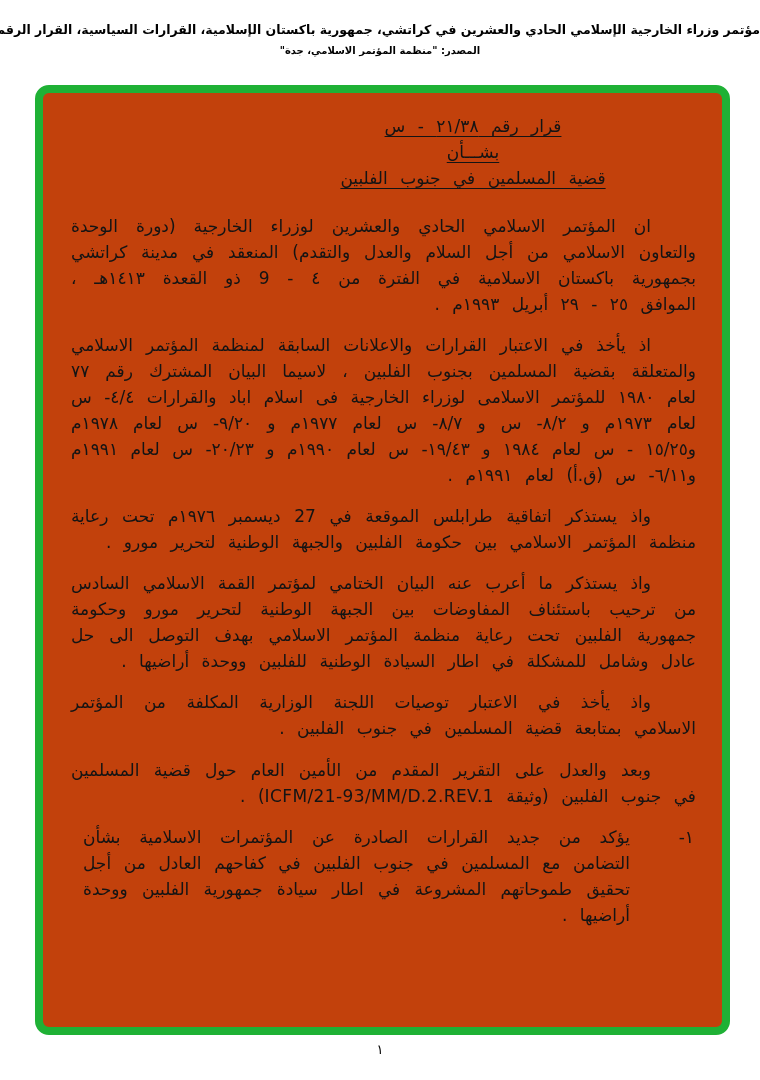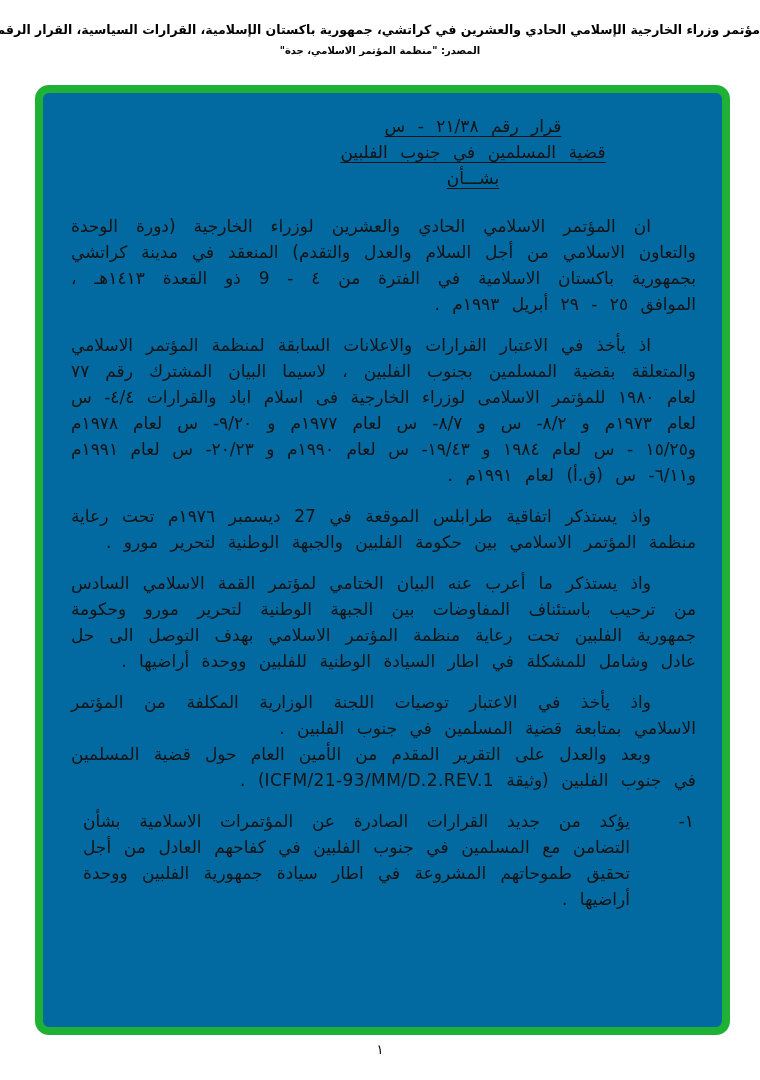--- a/index.html
+++ b/index.html
@@ -39,21 +39,21 @@
   
   .frame {
     position: absolute;
     left: 35px;
     top: 85px;
     width: 695px;
     height: 950px;
     box-sizing: border-box;
     border: 8px solid #1fb135;
     border-radius: 14px;
-    background: #0369a1;
+    background: #c2410c;
   }
   .content {
     direction: rtl;
     padding: 16px 26px 0 28px;
     font-size: 17px;
     letter-spacing: 0.4px;
     word-spacing: 7px;
   }
   
   .title-block {
@@ -67,21 +67,21 @@
     text-underline-offset: 4px;
   }
   
   .para {
     margin: 0 0 15px 0;
     text-align: justify;
     text-indent: 45px;
     line-height: 26px;
   }
   .para.tight {
-    margin-bottom: 0;
+    margin-bottom: 16px;
   }
   .lead {
     text-underline-offset: 3px;
   }
   
   .item {
     position: relative;
     margin-top: 6px;
     padding-right: 54px;
   }
@@ -112,22 +112,22 @@
 <div class="header">
   <div class="header-line1">مؤتمر وزراء الخارجية الإسلامي الحادي والعشرين في كراتشي، جمهورية باكستان الإسلامية، القرارات السياسية، القرار الرقم ٢١/٣٨ - س</div>
   <div class="header-line2">المصدر: "منظمة المؤتمر الاسلامي، جدة"</div>
 </div>
 
 <div class="frame" style="border-color: rgb(31, 177, 53);">
   <div class="content" lang="ar">
 
     <div class="title-block">
       <div class="title-line">قرار رقم ٢١/٣٨ - س</div>
+      <div class="title-line">بشـــأن</div>
       <div class="title-line">قضية المسلمين في جنوب الفلبين</div>
-      <div class="title-line">بشـــأن</div>
     </div>
 
     <p class="para"><span class="lead"></span><span>ان المؤتمر الاسلامي الحادي والعشرين لوزراء الخارجية (دورة الوحدة والتعاون الاسلامي من أجل السلام والعدل والتقدم) المنعقد في مدينة كراتشي بجمهورية باكستان الاسلامية في الفترة من ٤ - 9 ذو القعدة ١٤١٣هـ ، الموافق ٢٥ - ٢٩ أبريل ١٩٩٣م .</span></p>
 
     <p class="para"><span class="lead">اذ يأخذ في الاعتبار</span><span> القرارات والاعلانات السابقة لمنظمة المؤتمر الاسلامي والمتعلقة بقضية المسلمين بجنوب الفلبين ، لاسيما البيان المشترك رقم ٧٧ لعام ١٩٨٠ للمؤتمر الاسلامى لوزراء الخارجية فى اسلام اباد والقرارات ٤/٤- س لعام ١٩٧٣م و ٨/٢- س و ٨/٧- س لعام ١٩٧٧م و ٩/٢٠- س لعام ١٩٧٨م و١٥/٢٥ - س لعام ١٩٨٤ و ١٩/٤٣- س لعام ١٩٩٠م و ٢٠/٢٣- س لعام ١٩٩١م و٦/١١- س (ق.أ) لعام ١٩٩١م .</span></p>
 
     <p class="para"><span class="lead">واذ يستذكر</span><span> اتفاقية طرابلس الموقعة في 27 ديسمبر ١٩٧٦م تحت رعاية منظمة المؤتمر الاسلامي بين حكومة الفلبين والجبهة الوطنية لتحرير مورو .</span></p>
 
     <p class="para"><span class="lead">واذ يستذكر</span><span> ما أعرب عنه البيان الختامي لمؤتمر القمة الاسلامي السادس من ترحيب باستئناف المفاوضات بين الجبهة الوطنية لتحرير مورو وحكومة جمهورية الفلبين تحت رعاية منظمة المؤتمر الاسلامي بهدف التوصل الى حل عادل وشامل للمشكلة في اطار السيادة الوطنية للفلبين ووحدة أراضيها .</span></p>
 

